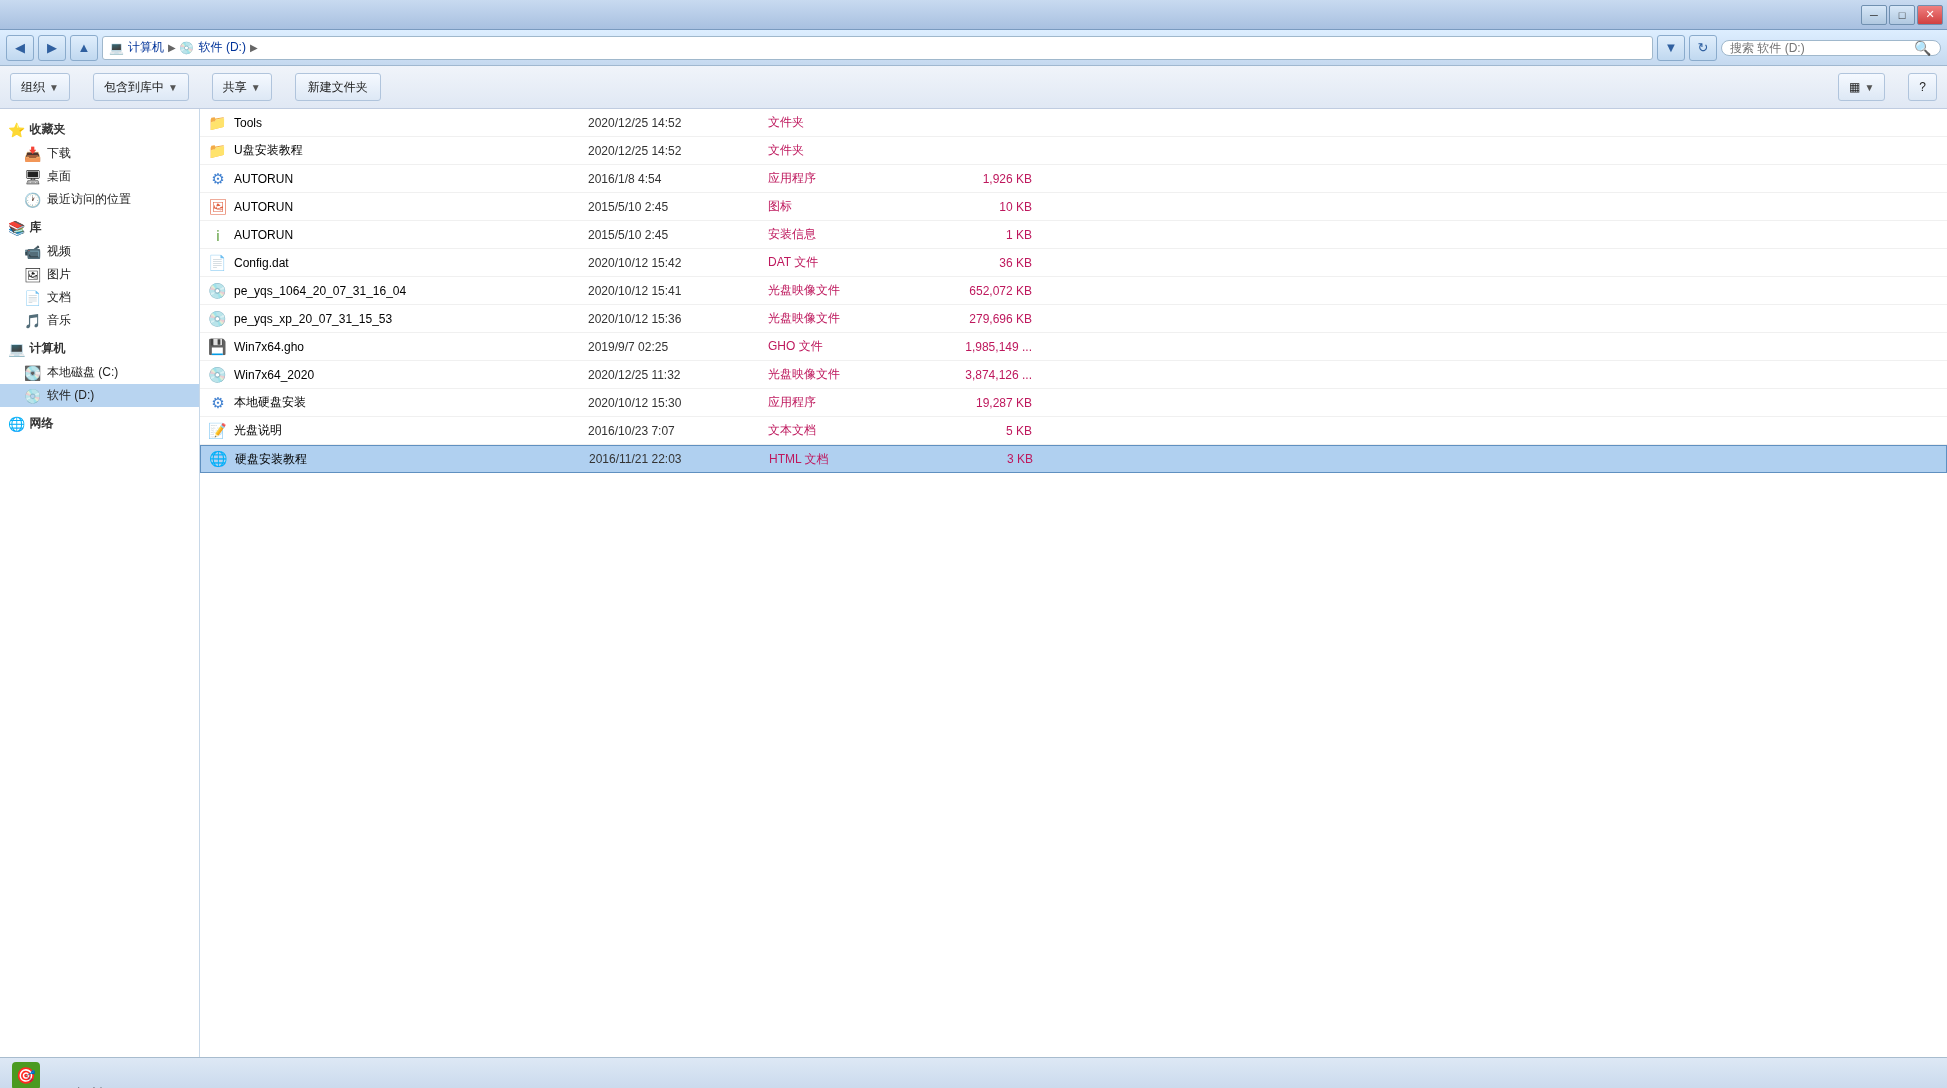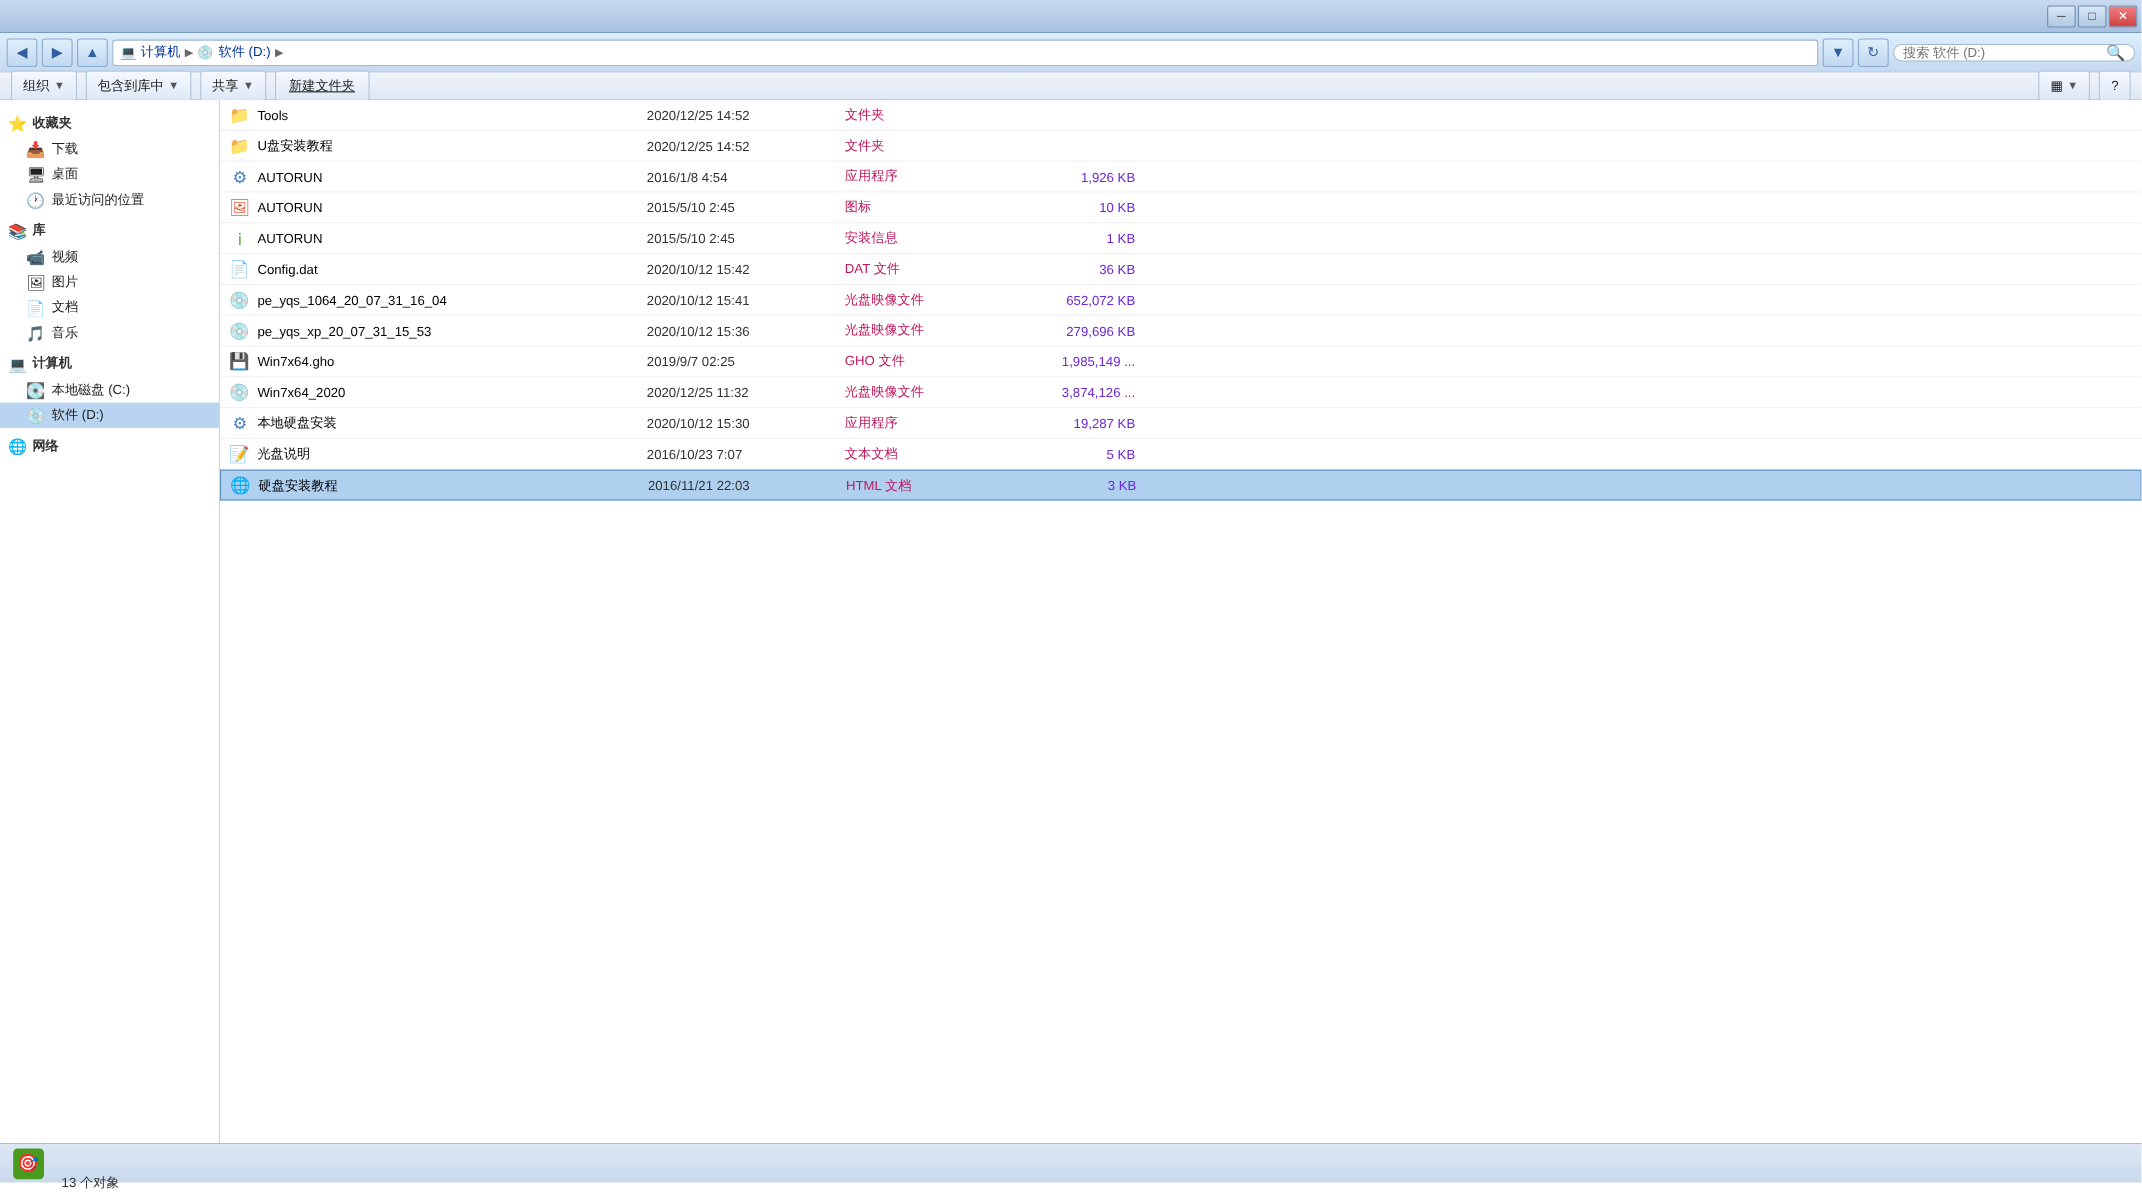--- a/index.html
+++ b/index.html
@@ -124,26 +124,26 @@
       background: transparent;
     }
     .search-icon-btn {
       color: #3060a0;
       cursor: pointer;
       font-size: 14px;
     }
 
     
     .toolbar {
-      height: 25px;
+      height: 43px;
       background: linear-gradient(to bottom, #f0f4fa, #e0e8f4);
       display: flex;
       align-items: center;
       padding: 0 10px;
-      gap: 8px;
+      gap: 23px;
       border-bottom: 1px solid #c0cce0;
     }
     .toolbar-btn {
       height: 28px;
       padding: 0 10px;
       border: 1px solid #b0c4dc;
       border-radius: 3px;
       background: linear-gradient(to bottom, #f5f9ff, #dde8f5);
       cursor: pointer;
       display: flex;
@@ -151,21 +151,20 @@
       gap: 4px;
       font-size: 12px;
       color: #222;
     }
     .toolbar-dropdown {
       font-size: 10px;
       color: #555;
     }
     .toolbar-new-folder {
       padding: 0 12px;
-      text-decoration: underline;
     }
 
     
     .main-layout {
       display: flex;
       height: calc(1088px - 30px - 36px - 38px - 36px);
     }
 
     
     .sidebar {
@@ -264,21 +263,21 @@
       height: 100%;
       display: flex;
       align-items: center;
     }
     .file-cell.col-name {
       width: 380px;
       gap: 6px;
     }
     .file-cell.col-date { width: 180px; color: #333; }
     .file-cell.col-type { width: 150px; color: #be185d; }
-    .file-cell.col-size { width: 130px; color: #6d28d9; justify-content: flex-end; }
+    .file-cell.col-size { width: 130px; color: #be185d; justify-content: flex-end; }
 
     .file-icon {
       width: 20px;
       height: 20px;
       display: flex;
       align-items: center;
       justify-content: center;
       font-size: 15px;
     }
 

